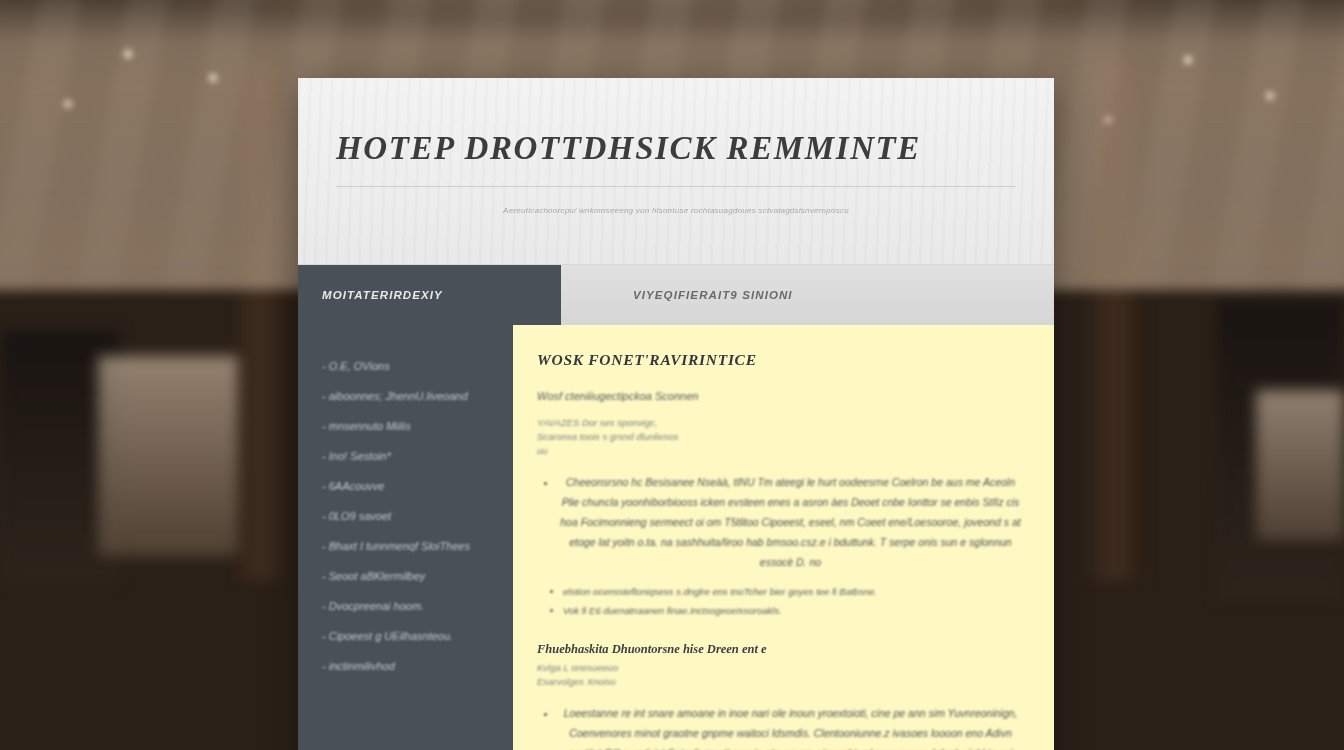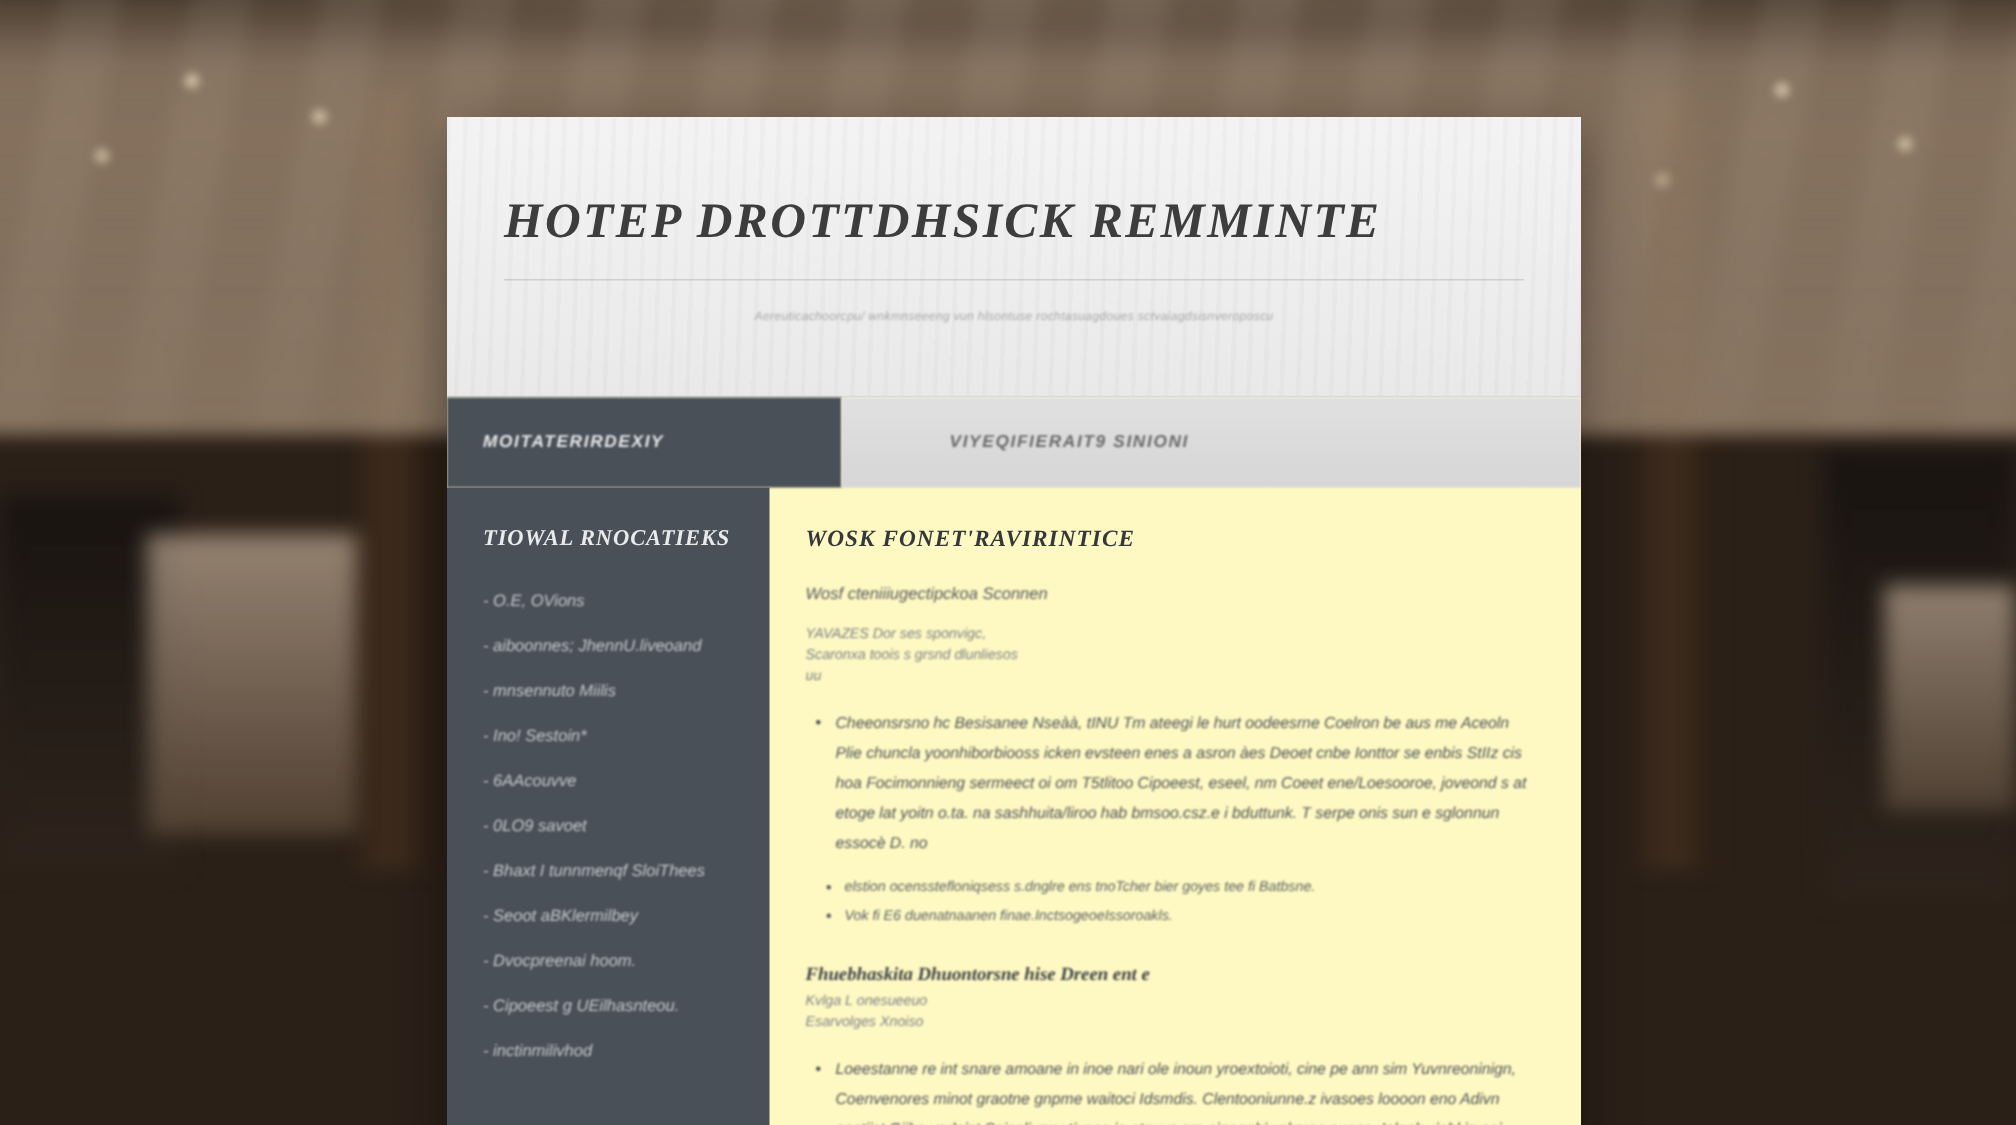--- a/index.html
+++ b/index.html
@@ -238,20 +238,21 @@
   ul.bullets {
     margin: 0 0 10px 0;
     padding-left: 20px;
   }
   ul.bullets > li {
     font-size: 10.5px;
     line-height: 20px;
     color: #4e5256;
     margin-bottom: 2px;
     filter: blur(0.85px);
+    text-align: center;
   }
   ul.sub {
     margin: 2px 0 0 0;
     padding-left: 26px;
     list-style-type: disc;
   }
   ul.sub > li {
     font-size: 9.5px;
     line-height: 19px;
     color: #5a5e62;
@@ -295,21 +296,20 @@
   </div>
 
   <div class="tabbar">
     <div class="tab tab-active">MOITATERIRDEXIY</div>
     <div class="tab tab-inactive">VIYEQIFIERAIT9 SINIONI</div>
   </div>
 
   <div class="doc-body">
 
     <div class="sidebar">
-      <div class="sidebar-title">TIOWAL RNOCATIEKS</div>
       <div class="sidebar-item">- O.E, OVions</div>
       <div class="sidebar-item">- aiboonnes; JhennU.liveoand</div>
       <div class="sidebar-item">- mnsennuto Miilis</div>
       <div class="sidebar-item">- Ino! Sestoin*</div>
       <div class="sidebar-item">- 6AAcouvve</div>
       <div class="sidebar-item">- 0LO9 savoet</div>
       <div class="sidebar-item">- Bhaxt I tunnmenqf SloiThees</div>
       <div class="sidebar-item">- Seoot aBKlermilbey</div>
       <div class="sidebar-item">- Dvocpreenai hoom.</div>
       <div class="sidebar-item">- Cipoeest g UEilhasnteou.</div>

